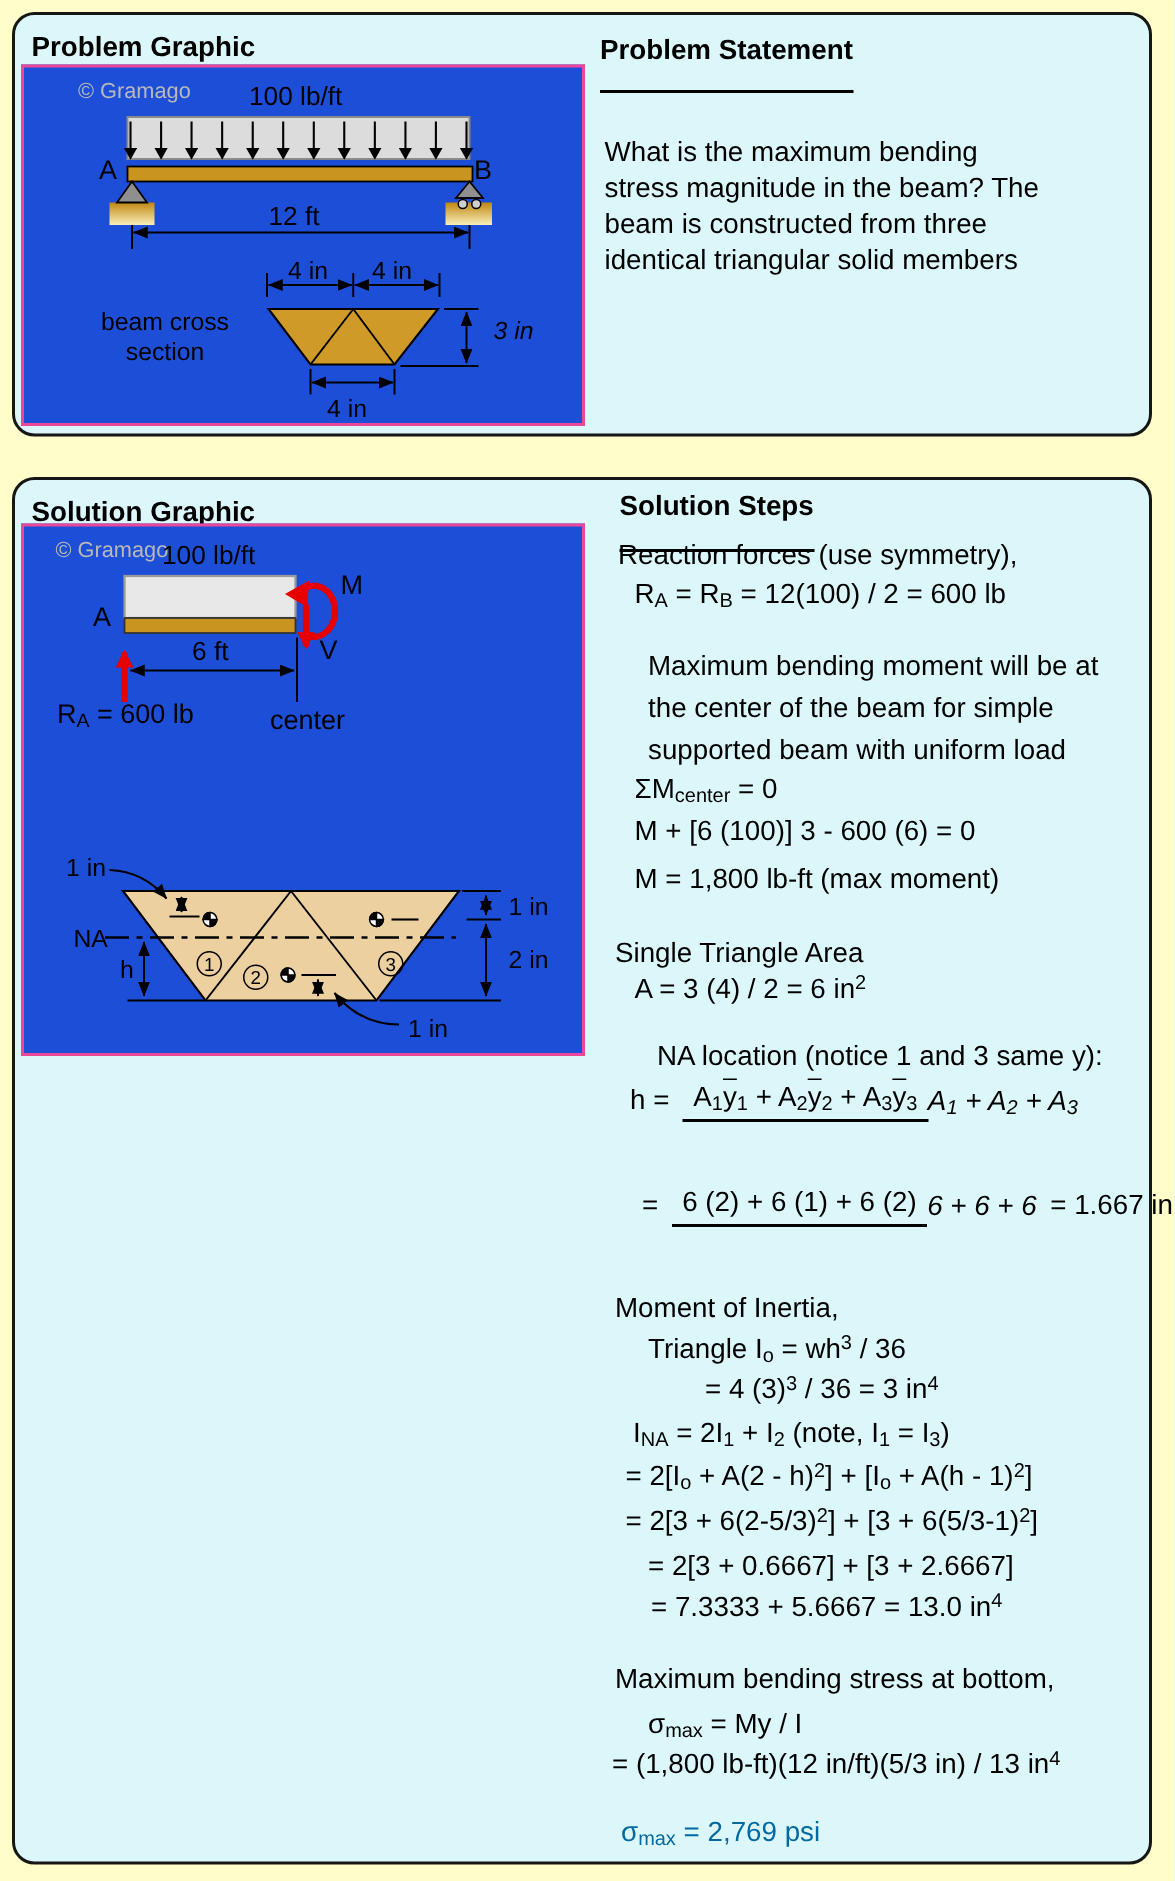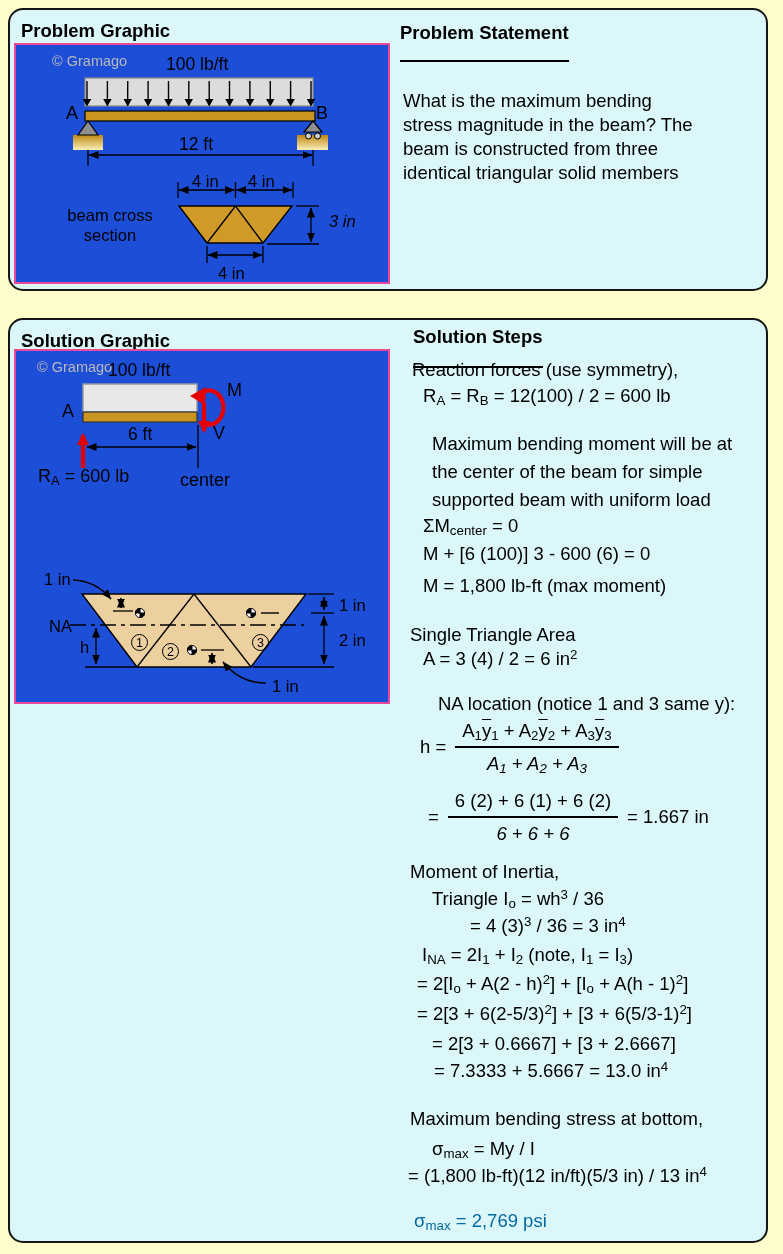--- a/index.html
+++ b/index.html
@@ -45,21 +45,21 @@
     border-bottom:2px solid #000;padding-bottom:16px;white-space:nowrap;
   }
   .ps-line{font-size:18.5px;line-height:24px;white-space:nowrap;}
   #ps-text{margin-top:27px;margin-left:3px;}
   .sl{position:absolute;font-size:18.5px;line-height:26px;white-space:nowrap;}
   .para-line{line-height:28px;margin-left:22px;}
   sub{font-size:72%;vertical-align:-0.22em;line-height:0;}
   sup{font-size:72%;vertical-align:0.42em;line-height:0;}
   .ov{text-decoration:overline;}
   .frac-row{display:flex;align-items:center;gap:9px;}
-  .frac{display:inline-flex;flex-direction:column;text-align:center;}
+  .frac{display:inline-flex;flex-direction:row;text-align:center;}
   .frac .num{padding:0 7px 3px 7px;border-bottom:2px solid #000;line-height:25px;}
   .frac .den{padding-top:3px;line-height:25px;font-style:italic;}
   .result{color:#0369a1;}
 </style>
 </head>
 <body>
 
 <div class="panel" id="panel-problem">
   <div class="panel-title">Problem Graphic</div>
 

